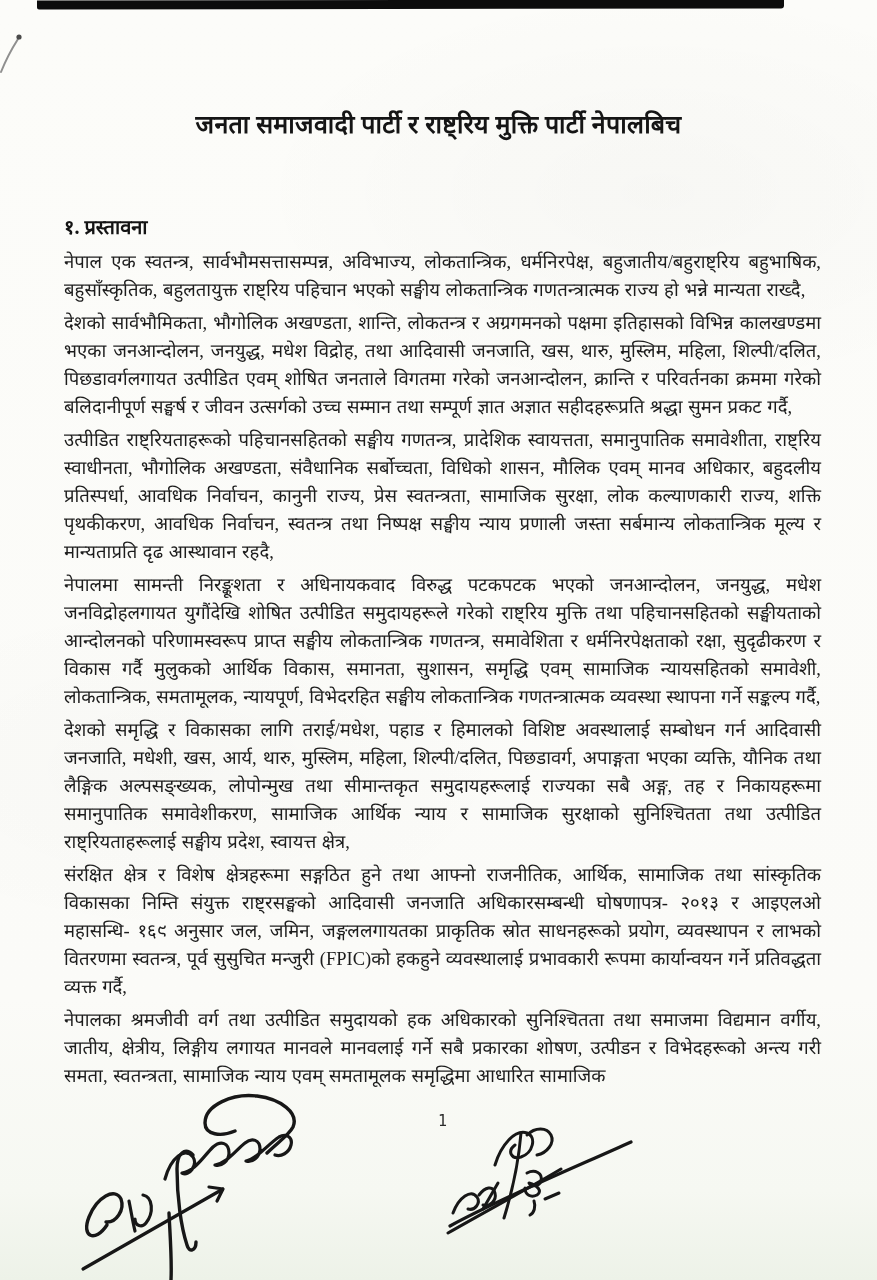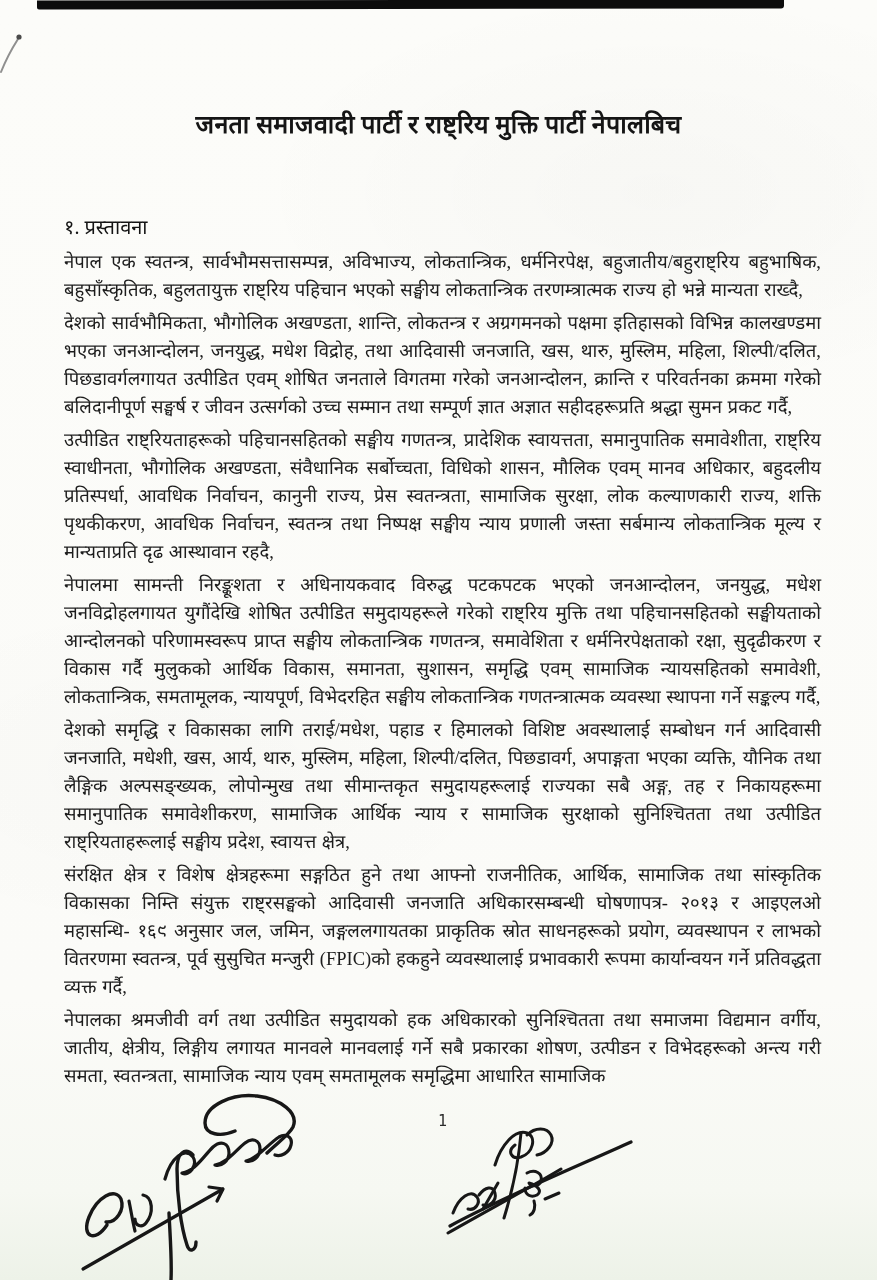--- a/index.html
+++ b/index.html
@@ -27,21 +27,21 @@
     text-align:center;
     font-weight:bold;
     font-size:25px;line-height:37px;
     letter-spacing:0.3px;
     color:#151515;
   }
   .content{
     position:absolute;left:64px;top:214px;width:757px;
   }
   .section-heading{
-    font-weight:normal;font-size:20px;line-height:26px;
+    font-weight:bold;font-size:20px;line-height:26px;
     margin:0 0 8px 0;color:#141414;
   }
   .content p{
     margin:0 0 5px 0;
     font-size:18.5px;line-height:28px;
     text-align:justify;
     color:#1c1c1c;
     word-spacing:1px;
   }
   .page-number{
@@ -65,21 +65,21 @@
     <path d="M 1,44 C 5,34 11,22 18,11" stroke="#8f8f8f" stroke-width="2" fill="none" stroke-linecap="round"></path>
     <circle cx="19" cy="9" r="2.6" fill="#4a4a4a"></circle>
   </svg>
 
   <div class="title-block">
     <div>जनता समाजवादी पार्टी र राष्ट्रिय मुक्ति पार्टी नेपालबिच</div>
   </div>
 
   <div class="content">
     <div class="section-heading">१. प्रस्तावना</div>
-    <p>नेपाल एक स्वतन्त्र, सार्वभौमसत्तासम्पन्न, अविभाज्य, लोकतान्त्रिक, धर्मनिरपेक्ष, बहुजातीय/बहुराष्ट्रिय बहुभाषिक, बहुसाँस्कृतिक, बहुलतायुक्त राष्ट्रिय पहिचान भएको सङ्घीय लोकतान्त्रिक तरणम्त्रात्मक राज्य हो भन्ने मान्यता राख्दै,</p>
+    <p>नेपाल एक स्वतन्त्र, सार्वभौमसत्तासम्पन्न, अविभाज्य, लोकतान्त्रिक, धर्मनिरपेक्ष, बहुजातीय/बहुराष्ट्रिय बहुभाषिक, बहुसाँस्कृतिक, बहुलतायुक्त राष्ट्रिय पहिचान भएको सङ्घीय लोकतान्त्रिक गणतन्त्रात्मक राज्य हो भन्ने मान्यता राख्दै,</p>
     <p>देशको सार्वभौमिकता, भौगोलिक अखण्डता, शान्ति, लोकतन्त्र र अग्रगमनको पक्षमा इतिहासको विभिन्न कालखण्डमा भएका जनआन्दोलन, जनयुद्ध, मधेश विद्रोह, तथा आदिवासी जनजाति, खस, थारु, मुस्लिम, महिला, शिल्पी/दलित, पिछडावर्गलगायत उत्पीडित एवम् शोषित जनताले विगतमा गरेको जनआन्दोलन, क्रान्ति र परिवर्तनका क्रममा गरेको बलिदानीपूर्ण सङ्घर्ष र जीवन उत्सर्गको उच्च सम्मान तथा सम्पूर्ण ज्ञात अज्ञात सहीदहरूप्रति श्रद्धा सुमन प्रकट गर्दै,</p>
     <p>उत्पीडित राष्ट्रियताहरूको पहिचानसहितको सङ्घीय गणतन्त्र, प्रादेशिक स्वायत्तता, समानुपातिक समावेशीता, राष्ट्रिय स्वाधीनता, भौगोलिक अखण्डता, संवैधानिक सर्बोच्चता, विधिको शासन, मौलिक एवम् मानव अधिकार, बहुदलीय प्रतिस्पर्धा, आवधिक निर्वाचन, कानुनी राज्य, प्रेस स्वतन्त्रता, सामाजिक सुरक्षा, लोक कल्याणकारी राज्य, शक्ति पृथकीकरण, आवधिक निर्वाचन, स्वतन्त्र तथा निष्पक्ष सङ्घीय न्याय प्रणाली जस्ता सर्बमान्य लोकतान्त्रिक मूल्य र मान्यताप्रति दृढ आस्थावान रहदै,</p>
     <p>नेपालमा सामन्ती निरङ्कूशता र अधिनायकवाद विरुद्ध पटकपटक भएको जनआन्दोलन, जनयुद्ध, मधेश जनविद्रोहलगायत युगौंदेखि शोषित उत्पीडित समुदायहरूले गरेको राष्ट्रिय मुक्ति तथा पहिचानसहितको सङ्घीयताको आन्दोलनको परिणामस्वरूप प्राप्त सङ्घीय लोकतान्त्रिक गणतन्त्र, समावेशिता र धर्मनिरपेक्षताको रक्षा, सुदृढीकरण र विकास गर्दै मुलुकको आर्थिक विकास, समानता, सुशासन, समृद्धि एवम् सामाजिक न्यायसहितको समावेशी, लोकतान्त्रिक, समतामूलक, न्यायपूर्ण, विभेदरहित सङ्घीय लोकतान्त्रिक गणतन्त्रात्मक व्यवस्था स्थापना गर्ने सङ्कल्प गर्दै,</p>
     <p>देशको समृद्धि र विकासका लागि तराई/मधेश, पहाड र हिमालको विशिष्ट अवस्थालाई सम्बोधन गर्न आदिवासी जनजाति, मधेशी, खस, आर्य, थारु, मुस्लिम, महिला, शिल्पी/दलित, पिछडावर्ग, अपाङ्गता भएका व्यक्ति, यौनिक तथा लैङ्गिक अल्पसङ्ख्यक, लोपोन्मुख तथा सीमान्तकृत समुदायहरूलाई राज्यका सबै अङ्ग, तह र निकायहरूमा समानुपातिक समावेशीकरण, सामाजिक आर्थिक न्याय र सामाजिक सुरक्षाको सुनिश्चितता तथा उत्पीडित राष्ट्रियताहरूलाई सङ्घीय प्रदेश, स्वायत्त क्षेत्र,</p>
     <p>संरक्षित क्षेत्र र विशेष क्षेत्रहरूमा सङ्गठित हुने तथा आफ्नो राजनीतिक, आर्थिक, सामाजिक तथा सांस्कृतिक विकासका निम्ति संयुक्त राष्ट्रसङ्घको आदिवासी जनजाति अधिकारसम्बन्धी घोषणापत्र- २०१३ र आइएलओ महासन्धि- १६९ अनुसार जल, जमिन, जङ्गललगायतका प्राकृतिक स्रोत साधनहरूको प्रयोग, व्यवस्थापन र लाभको वितरणमा स्वतन्त्र, पूर्व सुसुचित मन्जुरी (FPIC)को हकहुने व्यवस्थालाई प्रभावकारी रूपमा कार्यान्वयन गर्ने प्रतिवद्धता व्यक्त गर्दै,</p>
     <p>नेपालका श्रमजीवी वर्ग तथा उत्पीडित समुदायको हक अधिकारको सुनिश्चितता तथा समाजमा विद्यमान वर्गीय, जातीय, क्षेत्रीय, लिङ्गीय लगायत मानवले मानवलाई गर्ने सबै प्रकारका शोषण, उत्पीडन र विभेदहरूको अन्त्य गरी समता, स्वतन्त्रता, सामाजिक न्याय एवम् समतामूलक समृद्धिमा आधारित सामाजिक</p>
   </div>
 
   <div class="page-number">1</div>
 

